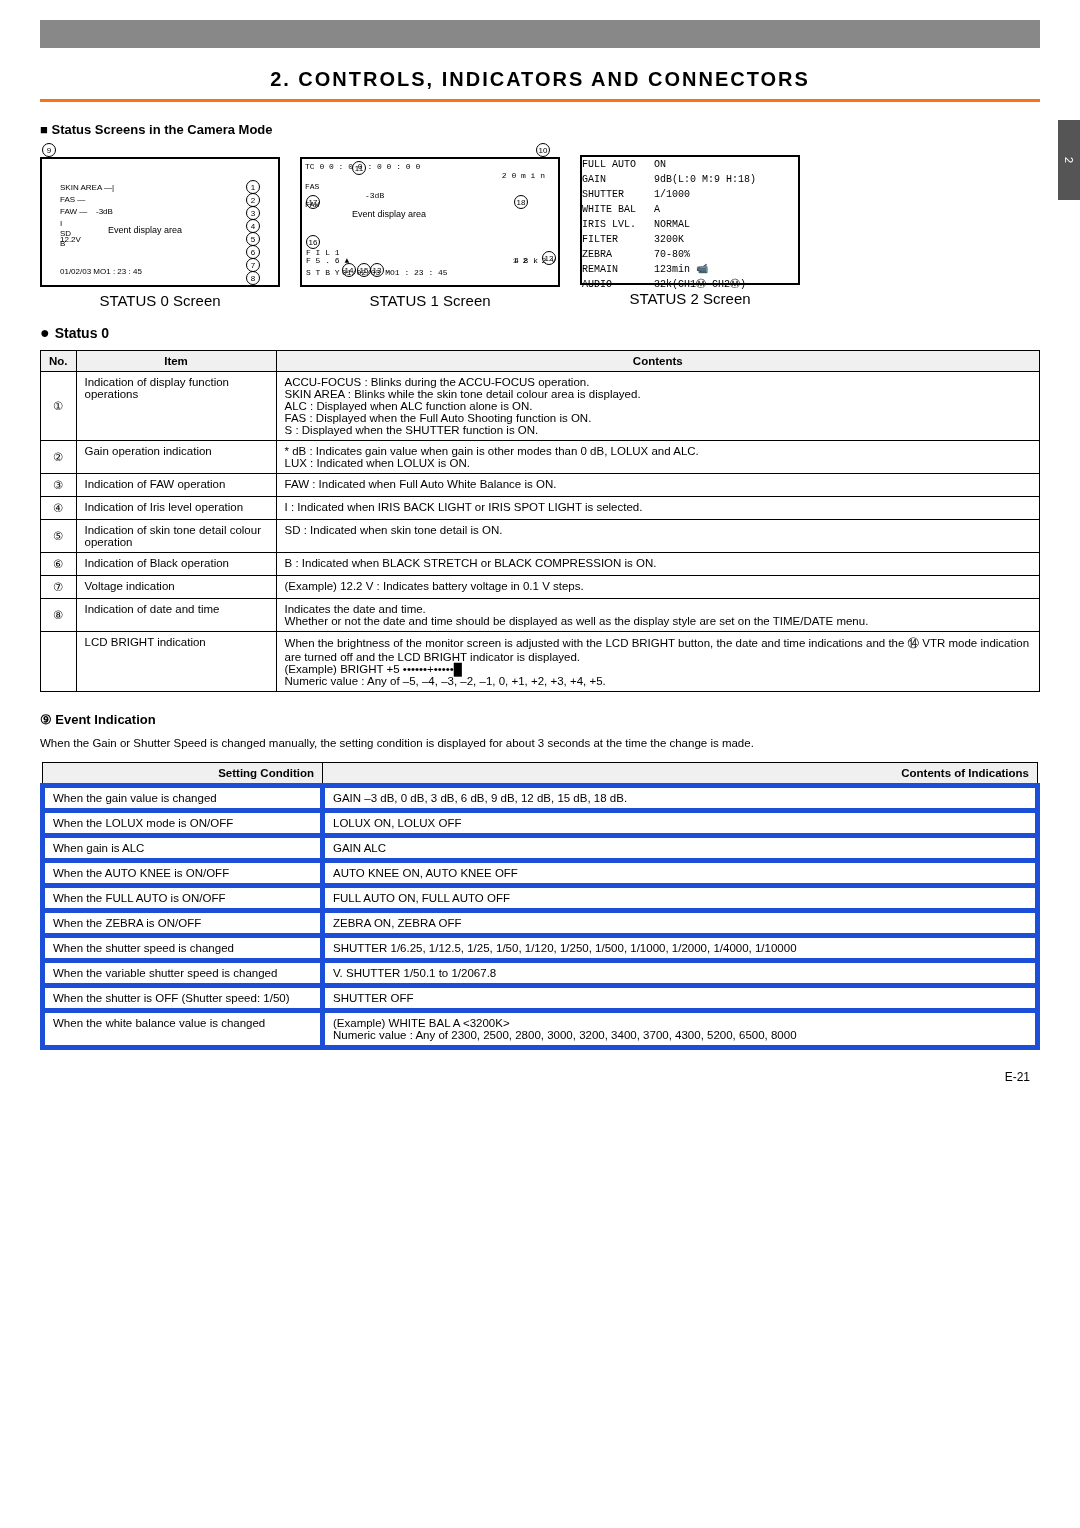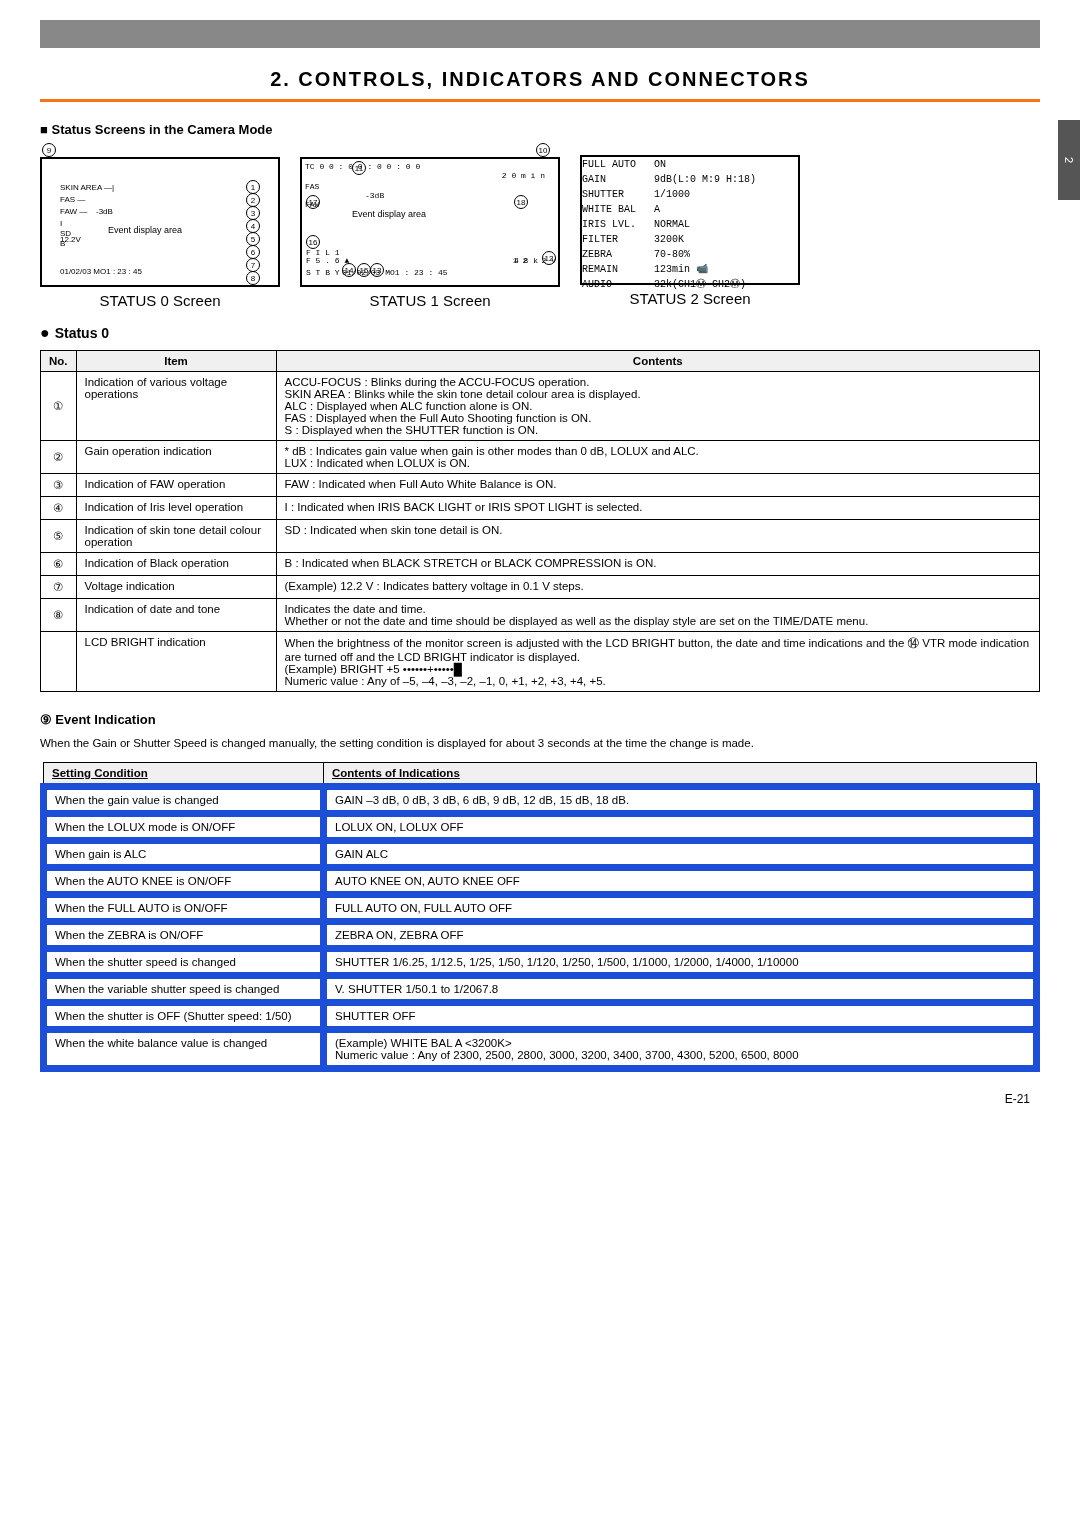--- a/index.html
+++ b/index.html
@@ -167,27 +167,26 @@
     .event-table {
       width: 100%;
       border-collapse: collapse;
       font-size: 11.5px;
     }
 
     .event-table th {
       border: 1px solid #000;
       background: #f0f0f0;
       padding: 4px 8px;
-      text-align: left;
-      font-weight: bold;
-      text-decoration: underline;
+      text-align: right;
+      font-weight: bold;
     }
 
     .event-table td {
-      border: 7px solid #1d4ed8;
+      border: 5px solid #1d4ed8;
       padding: 4px 8px;
       vertical-align: top;
     }
 
     .event-table td:first-child {
       width: 280px;
     }
 
     
     .page-number {
@@ -363,21 +362,21 @@
     <thead>
       <tr>
         <th>No.</th>
         <th>Item</th>
         <th>Contents</th>
       </tr>
     </thead>
     <tbody id="status-tbody">
     <tr>
           <td class="num-cell">①</td>
-          <td class="item-cell">Indication of various voltage operations</td>
+          <td class="item-cell">Indication of display function operations</td>
           <td class="content-cell">ACCU-FOCUS : Blinks during the ACCU-FOCUS operation.<br>SKIN AREA    : Blinks while the skin tone detail colour area is displayed.<br>ALC              : Displayed when ALC function alone is ON.<br>FAS              : Displayed when the Full Auto Shooting function is ON.<br>S                  : Displayed when the SHUTTER function is ON.</td>
         </tr>
         <tr>
           <td class="num-cell">②</td>
           <td class="item-cell">Gain operation indication</td>
           <td class="content-cell">* dB   : Indicates gain value when gain is other modes than 0 dB, LOLUX and ALC.<br>LUX : Indicated when LOLUX is ON.</td>
         </tr>
         <tr>
           <td class="num-cell">③</td>
           <td class="item-cell">Indication of FAW operation</td>
@@ -398,21 +397,21 @@
           <td class="item-cell">Indication of Black operation</td>
           <td class="content-cell">B : Indicated when BLACK STRETCH or BLACK COMPRESSION is ON.</td>
         </tr>
         <tr>
           <td class="num-cell">⑦</td>
           <td class="item-cell">Voltage indication</td>
           <td class="content-cell">(Example) 12.2 V : Indicates battery voltage in 0.1 V steps.</td>
         </tr>
         <tr>
           <td class="num-cell">⑧</td>
-          <td class="item-cell">Indication of date and tone</td>
+          <td class="item-cell">Indication of date and time</td>
           <td class="content-cell">Indicates the date and time.<br>Whether or not the date and time should be displayed as well as the display style are set on the TIME/DATE menu.</td>
         </tr>
         <tr>
           <td class="num-cell"></td>
           <td class="item-cell">LCD BRIGHT indication</td>
           <td class="content-cell">When the brightness of the monitor screen is adjusted with the LCD BRIGHT button, the date and time indications and the ⑭ VTR mode indication are turned off and the LCD BRIGHT indicator is displayed.<br><span>(Example) BRIGHT +5 ••••••+•••••█</span><br>Numeric value : Any of –5, –4, –3, –2, –1, 0, +1, +2, +3, +4, +5.</td>
         </tr>
       </tbody>
   </table>
 

